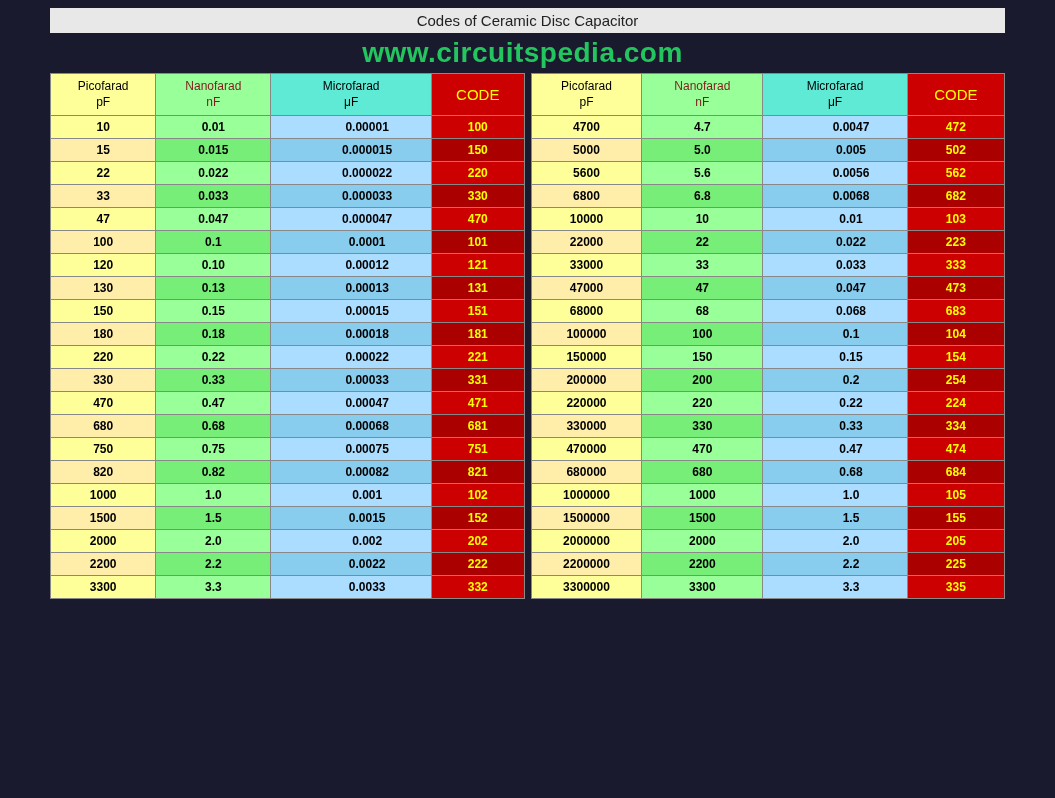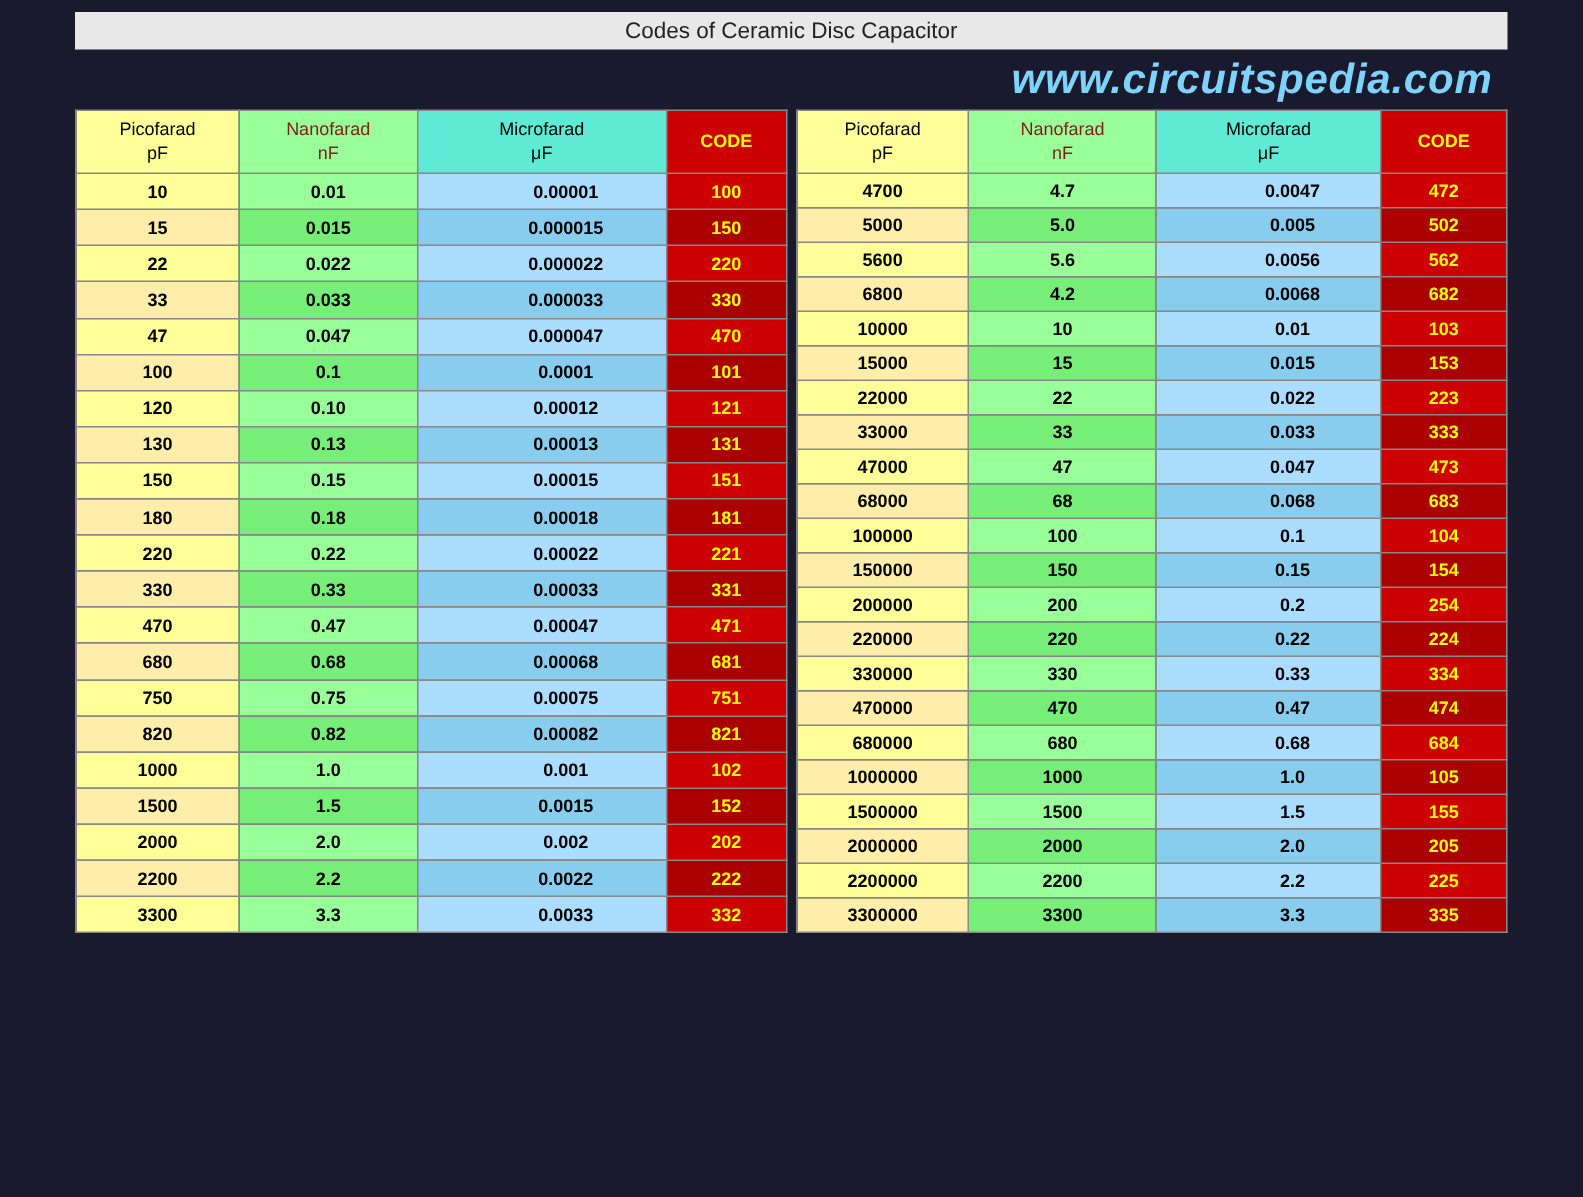--- a/index.html
+++ b/index.html
@@ -22,27 +22,26 @@
     .page-title {
       text-align: center;
       color: #222;
       font-size: 15px;
       font-weight: normal;
       background: #e8e8e8;
       padding: 4px 0;
       margin-bottom: 2px;
     }
     .website-title {
-      text-align: right;
-      color: #7dd3fc;
+      text-align: center;
+      color: #22c55e;
       font-size: 28px;
       font-weight: bold;
       padding: 2px 10px 4px 0;
       letter-spacing: 0.5px;
-      font-style: italic;
     }
     .tables-container {
       display: flex;
       gap: 6px;
       width: 100%;
     }
     table {
       border-collapse: collapse;
       flex: 1;
     }
@@ -57,21 +56,21 @@
     td {
       padding: 4px 4px;
       text-align: center;
       font-size: 12px;
       border: 1px solid #888;
       font-weight: bold;
     }
     .th-pf { background: #ffff99; color: #000; }
     .th-nf { background: #99ff99; color: #7f1d1d; }
     .th-uf { background: #5eead4; color: #000; }
-    .th-code { background: #cc0000; color: #ffff00; font-size: 12px; font-weight: bold; margin-top: 28px; }
+    .th-code { background: #cc0000; color: #ffff00; font-size: 15px; font-weight: normal; margin-top: 28px; }
     .td-pf { background: #ffff99; color: #000; }
     .td-nf { background: #99ff99; color: #000; }
     .td-uf { background: #aaddff; color: #000; padding-left: 36px; }
     .td-code { background: #cc0000; color: #ffff00; }
     tr:nth-child(odd) .td-pf { background: #ffff99; }
     tr:nth-child(even) .td-pf { background: #ffeeaa; }
     tr:nth-child(odd) .td-nf { background: #99ff99; }
     tr:nth-child(even) .td-nf { background: #77ee77; }
     tr:nth-child(odd) .td-uf { background: #aaddff; }
     tr:nth-child(even) .td-uf { background: #88ccee; }
@@ -246,35 +245,29 @@
     <td class="td-code">502</td>
   </tr>
           <tr>
     <td class="td-pf">5600</td>
     <td class="td-nf">5.6</td>
     <td class="td-uf">0.0056</td>
     <td class="td-code">562</td>
   </tr>
           <tr>
     <td class="td-pf">6800</td>
-    <td class="td-nf">4.2</td>
+    <td class="td-nf">6.8</td>
     <td class="td-uf">0.0068</td>
     <td class="td-code">682</td>
   </tr>
           <tr>
     <td class="td-pf">10000</td>
     <td class="td-nf">10</td>
     <td class="td-uf">0.01</td>
     <td class="td-code">103</td>
-  </tr>
-          <tr>
-    <td class="td-pf">15000</td>
-    <td class="td-nf">15</td>
-    <td class="td-uf">0.015</td>
-    <td class="td-code">153</td>
   </tr>
           <tr>
     <td class="td-pf">22000</td>
     <td class="td-nf">22</td>
     <td class="td-uf">0.022</td>
     <td class="td-code">223</td>
   </tr>
           <tr>
     <td class="td-pf">33000</td>
     <td class="td-nf">33</td>

